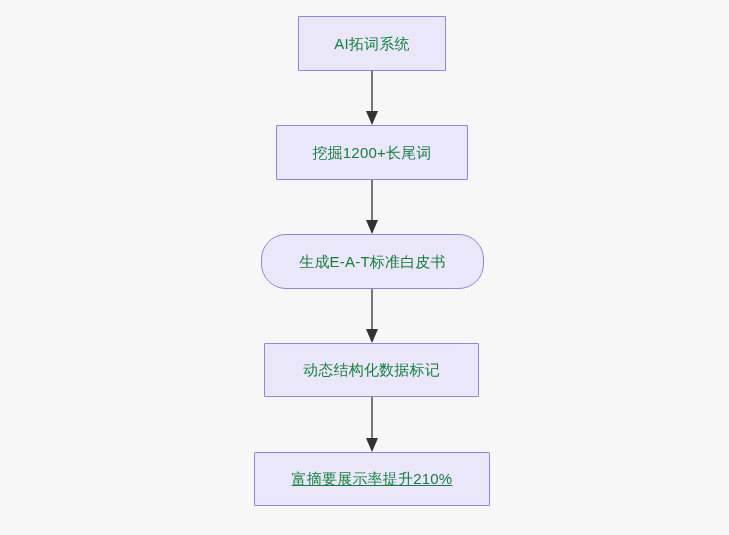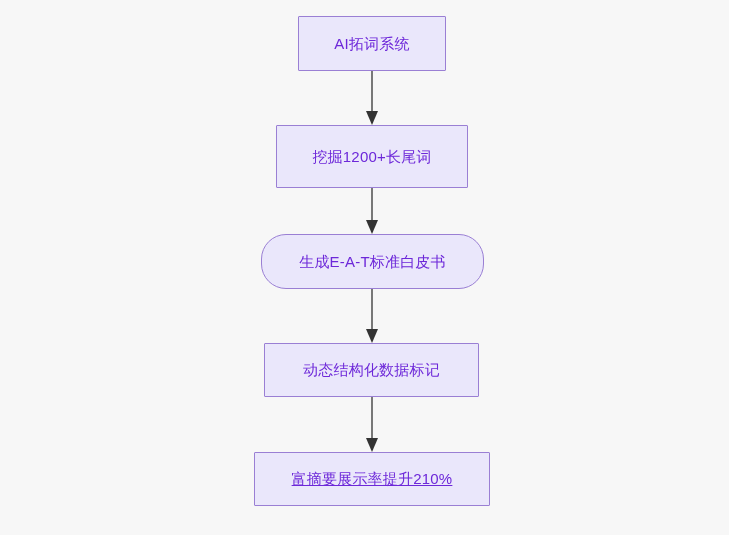--- a/index.html
+++ b/index.html
@@ -23,35 +23,35 @@
 
   .node {
     position: absolute;
     box-sizing: border-box;
     background: #eae7fb;
     border: 1.5px solid #9a7fd4;
     border-radius: 1px;
     display: flex;
     align-items: center;
     justify-content: center;
-    color: #6d28d9;
+    color: #15803d;
     font-size: 15px;
     line-height: 1.2;
     letter-spacing: 0.2px;
     white-space: nowrap;
   }
 
   .node-label {
     display: block;
     text-align: center;
   }
 
   
   .node-1 { left: 298px; top: 16px;  width: 148px; height: 55px; }
-  .node-2 { left: 276px; top: 125px; width: 192px; height: 63px; }
+  .node-2 { left: 276px; top: 125px; width: 192px; height: 55px; }
   .node-3 { left: 261px; top: 234px; width: 223px; height: 55px; border-radius: 25px; }
   .node-4 { left: 264px; top: 343px; width: 215px; height: 54px; font-family: Liberation Serif, serif; }
   .node-5 { left: 254px; top: 452px; width: 236px; height: 54px; text-decoration: underline; }
 
   .edge {
     position: absolute;
     left: 0;
     top: 0;
     width: 729px;
     height: 535px;

